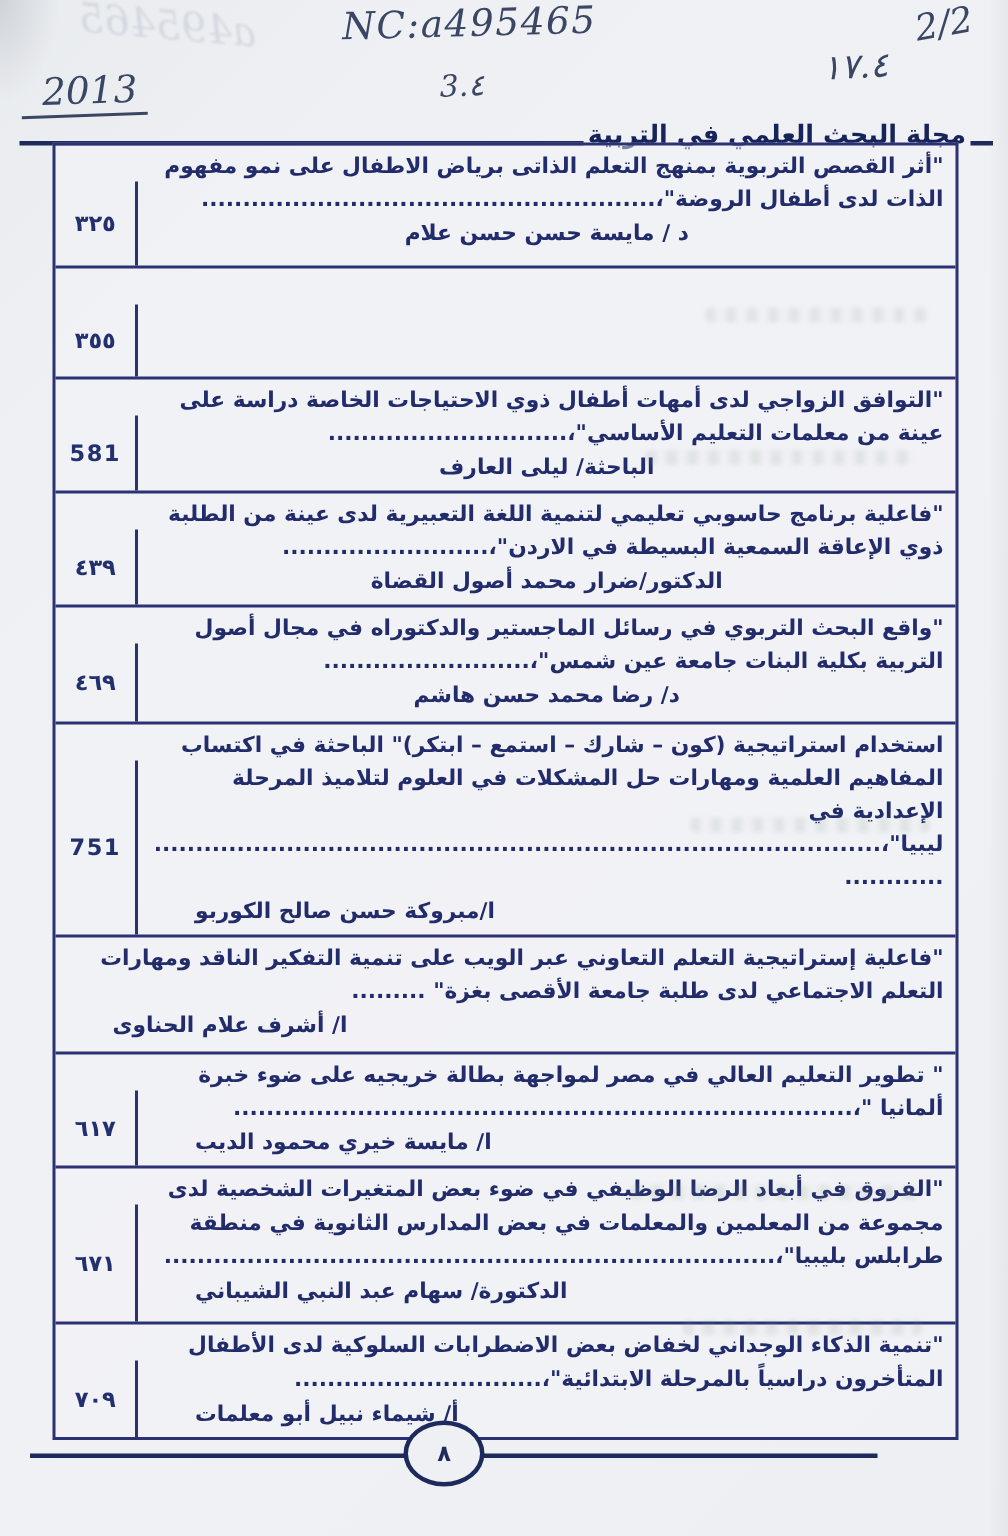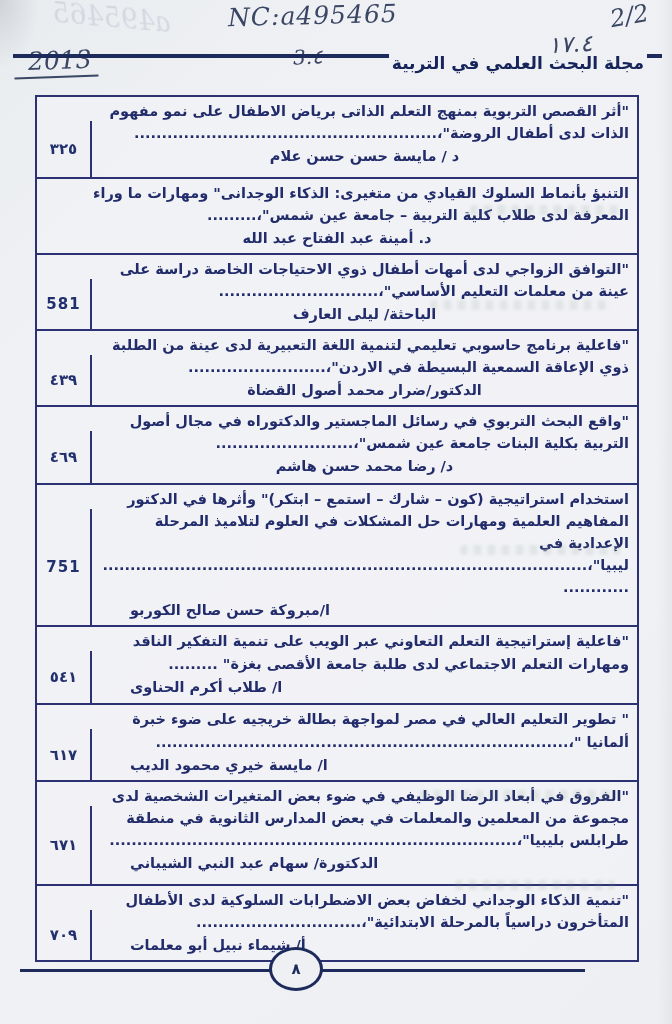--- a/index.html
+++ b/index.html
@@ -41,22 +41,22 @@
   .page-fraction{left:610px;top:2px;font-size:24px;transform:rotate(-10deg);}
   .year{
     left:14px;top:46px;font-size:25px;transform:rotate(-2deg);
     border-bottom:2px solid #3a4664;padding:0 6px 1px 14px;
   }
   .note-center{left:293px;top:45px;font-size:20px;transform:rotate(-2deg);letter-spacing:2px;}
   .note-right{left:548px;top:31px;font-size:23px;transform:rotate(-3deg);letter-spacing:1px;}
 
   
   .header-band{
-    position:absolute;left:13px;right:10px;top:54px;height:26px;
-    display:flex;direction:ltr;
+    position:absolute;left:13px;right:10px;top:74px;height:26px;
+    display:flex;align-items:flex-end;direction:ltr;
   }
   .rule-long{flex:1;height:3.5px;background:#1d2a5c;margin-bottom:3px;}
   .journal-title{
     font-weight:bold;font-size:17px;color:#16245a;
     padding:0 3px;white-space:nowrap;direction:rtl;line-height:1.1;
   }
   .rule-short{width:15px;height:3.5px;background:#1d2a5c;margin-bottom:3px;}
 
   
   .toc{
@@ -141,23 +141,22 @@
       <div class="num-cell">
         <span>٣٢٥</span>
       </div>
       <div class="text-cell">
         <span class="title">"أثر القصص التربوية بمنهج التعلم الذاتى برياض الاطفال على نمو مفهوم الذات لدى أطفال الروضة"،.......................................................</span>
         <div class="author">د / مايسة حسن حسن علام</div>
       </div>
     </div>
 
     <div class="row">
-      <div class="text-cell">
-        <span class="title">التنبؤ بأنماط السلوك القيادي من متغيرى: الذكاء الوجدانى" ومهارات ما وراء المعرفة لدى طلاب كلية التربية – جامعة عين شمس"،.........</span>
-        <div class="author">د. أمينة عبد الفتاح عبد الله</div>
+      <div class="num-cell">
+        <span>٣٥٥</span>
       </div>
     </div>
 
     <div class="row">
       <div class="num-cell">
         <span>581</span>
       </div>
       <div class="text-cell">
         <span class="title">"التوافق الزواجي لدى أمهات أطفال ذوي الاحتياجات الخاصة دراسة على عينة من معلمات التعليم الأساسي"،.............................</span>
         <div class="author">الباحثة/ ليلى العارف</div>
@@ -182,32 +181,29 @@
         <span class="title">"واقع البحث التربوي في رسائل الماجستير والدكتوراه في مجال أصول التربية  بكلية البنات جامعة عين شمس"،.........................</span>
         <div class="author">د/ رضا محمد حسن هاشم</div>
       </div>
     </div>
 
     <div class="row">
       <div class="num-cell">
         <span>751</span>
       </div>
       <div class="text-cell">
-        <span class="title">استخدام استراتيجية  (كون – شارك – استمع – ابتكر)" وأثرها في الدكتور المفاهيم العلمية ومهارات حل المشكلات في العلوم لتلاميذ المرحلة الإعدادية في ليبيا"،....................................................................................................</span>
+        <span class="title">استخدام استراتيجية  (كون – شارك – استمع – ابتكر)" الباحثة في اكتساب المفاهيم العلمية ومهارات حل المشكلات في العلوم لتلاميذ المرحلة الإعدادية في ليبيا"،....................................................................................................</span>
         <div class="author">ا/مبروكة حسن صالح الكوربو</div>
       </div>
     </div>
 
     <div class="row">
-      <div class="num-cell">
-        <span>٥٤١</span>
-      </div>
       <div class="text-cell">
         <span class="title">"فاعلية إستراتيجية التعلم التعاوني عبر الويب على تنمية التفكير الناقد ومهارات التعلم الاجتماعي لدى طلبة جامعة الأقصى بغزة" .........</span>
-        <div class="author">ا/ طلاب أكرم الحناوى</div>
+        <div class="author">ا/ أشرف علام الحناوى</div>
       </div>
     </div>
 
     <div class="row">
       <div class="num-cell">
         <span>٦١٧</span>
       </div>
       <div class="text-cell">
         <span class="title">" تطوير التعليم العالي في مصر لمواجهة بطالة خريجيه  على ضوء خبرة ألمانيا "،...........................................................................</span>
         <div class="author">ا/  مايسة خيري محمود الديب</div>

